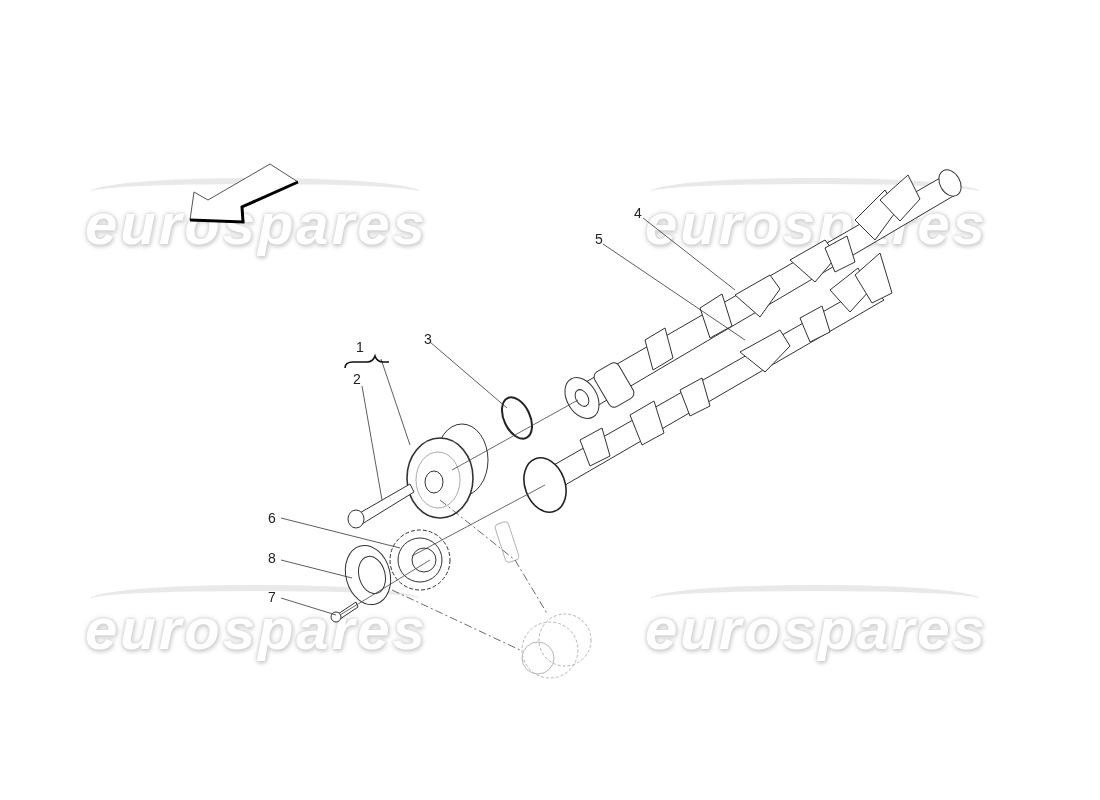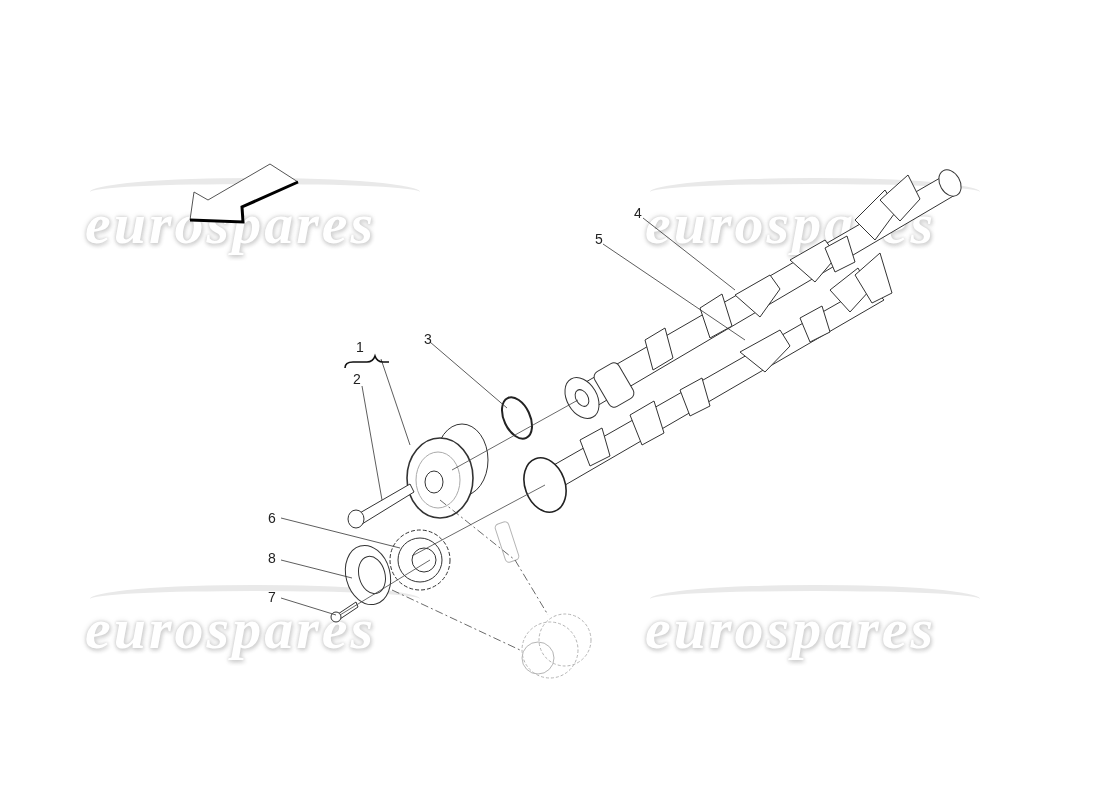--- a/index.html
+++ b/index.html
@@ -1,18 +1,18 @@
 <!DOCTYPE html>
 <html><head>
 <meta charset="utf-8">
 <style>
   html,body{margin:0;padding:0;background:#ffffff;}
   body{width:1100px;height:800px;position:relative;overflow:hidden;font-family:"Liberation Sans",sans-serif;}
   .canvas{position:absolute;left:0;top:0;width:1100px;height:800px;}
-  .wm{position:absolute;font-family:Liberation Serif, serif;font-style:italic;font-weight:bold;font-size:58px;letter-spacing:3px;color:#ffffff;
+  .wm{position:absolute;font-family:Liberation Sans, sans-serif;font-style:italic;font-weight:bold;font-size:58px;letter-spacing:3px;color:#ffffff;
       text-shadow:0 0 3px #cfcfcf,0 0 6px #dcdcdc,1px 2px 4px #c8c8c8;line-height:1;}
   .wm-swoosh{position:absolute;height:22px;border-top:6px solid #e9e9e9;border-radius:50% 50% 0 0;}
   .callout{position:absolute;font-size:14px;color:#222;line-height:1;}
   svg{position:absolute;left:0;top:0;}
 </style>
 </head>
 <body>
 
 <div class="canvas">
 

